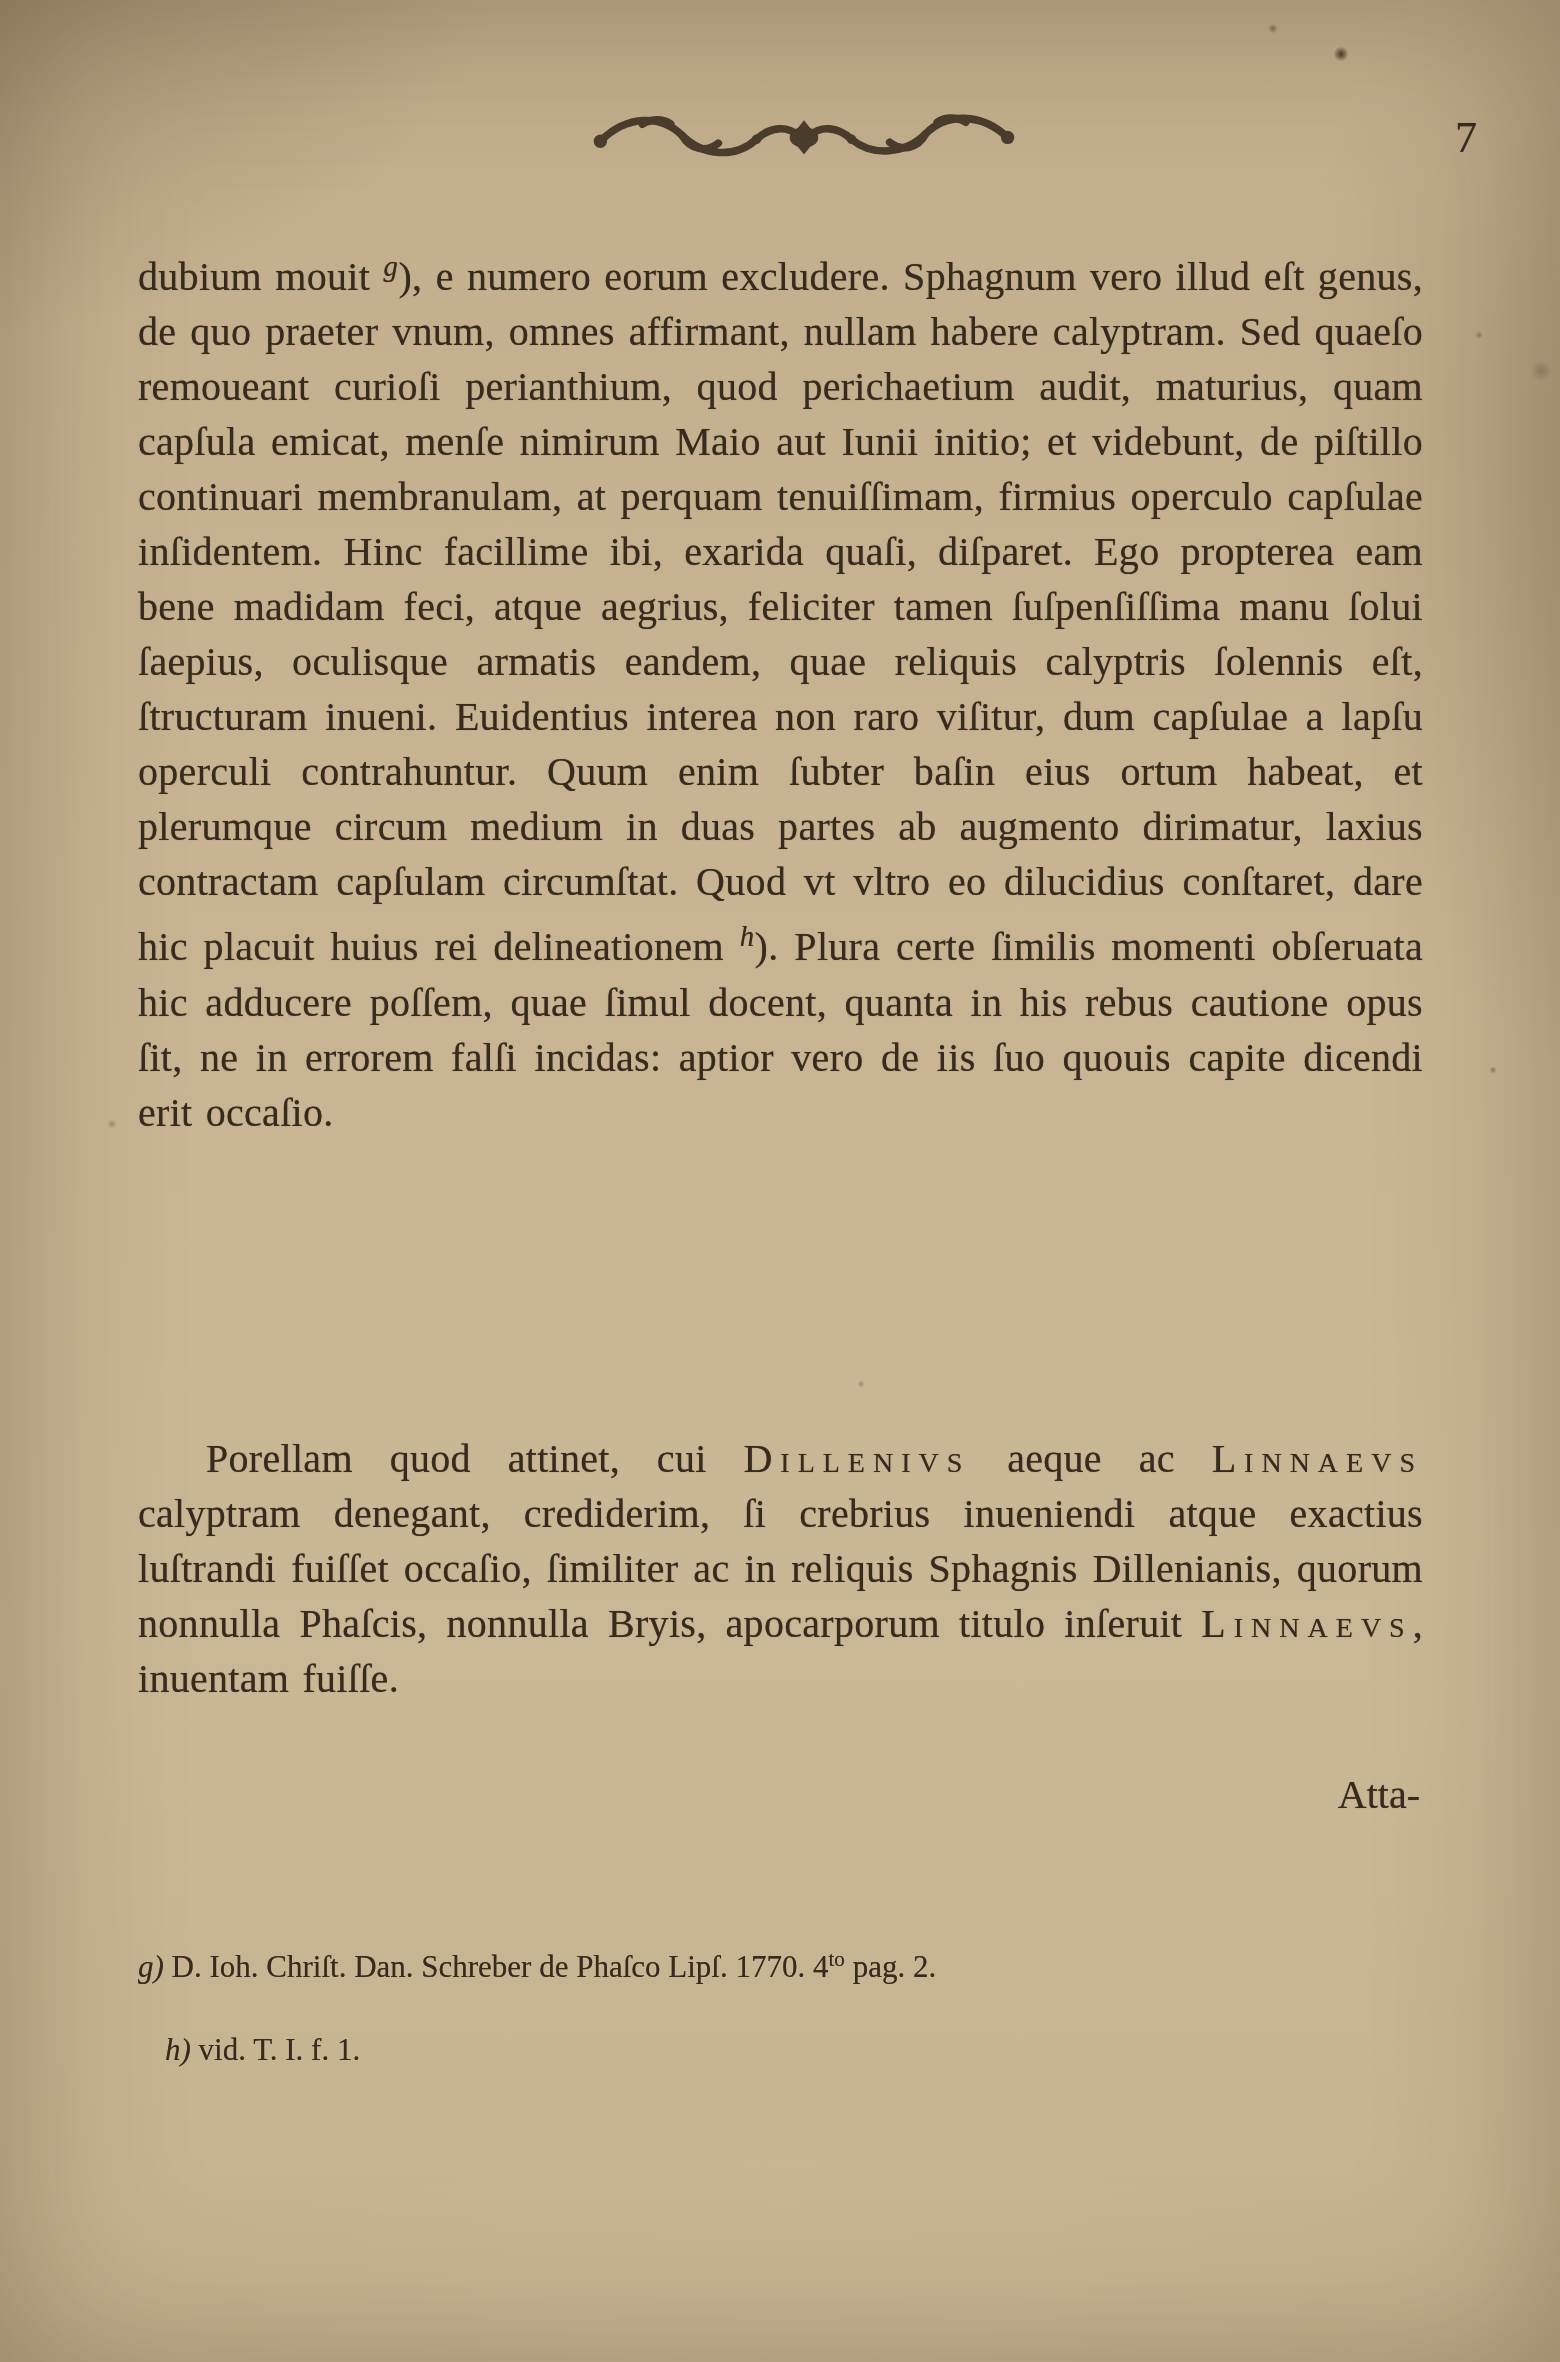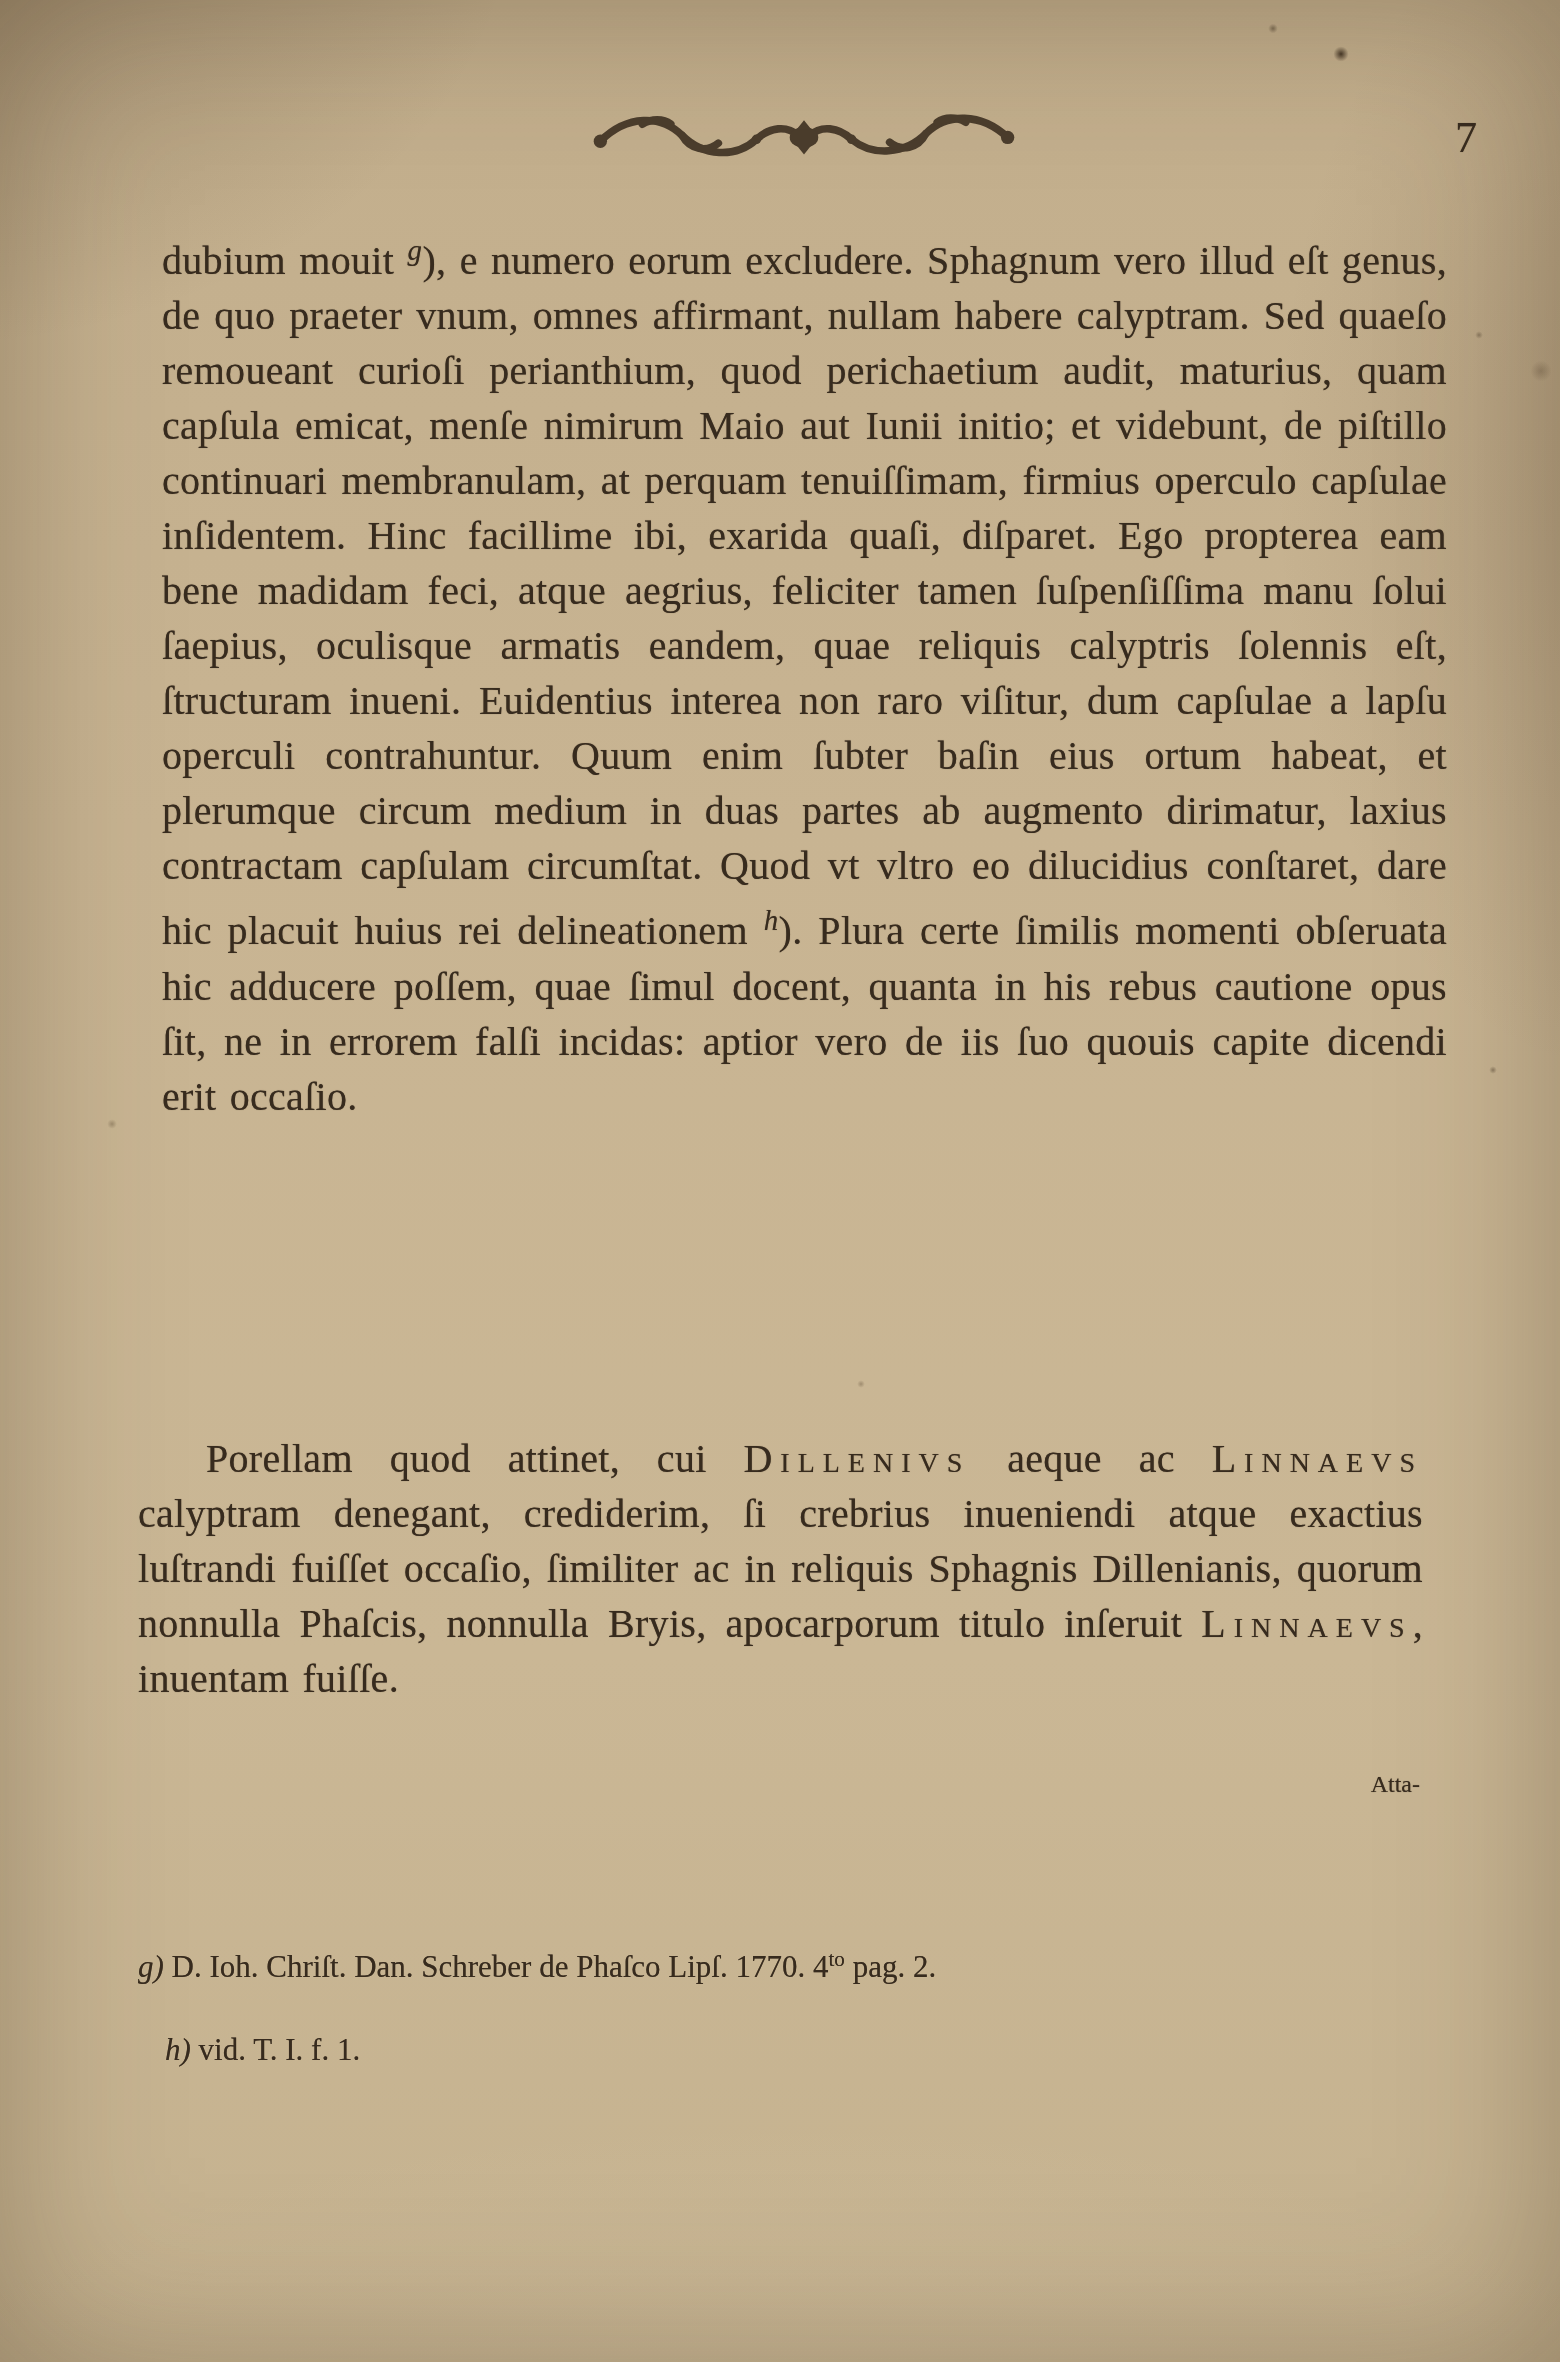--- a/index.html
+++ b/index.html
@@ -53,27 +53,27 @@
     height: 59px;
     opacity: 0.88;
   }
   .page-number {
     position: absolute;
     top: 112px;
     right: 84px;
     font-size: 44px;
     text-shadow: 0 0 0.8px rgba(55,42,28,0.65);
   }
-  .para1 { top: 183px; margin-left: 24px; }
+  .para1 { top: 199px; }
   .para2 { top: 1391px; text-indent: 68px; }
   .catchword {
     position: absolute;
     top: 1771px;
     right: 141px;
-    font-size: 24px;
+    font-size: 40px;
     text-shadow: 0 0 0.8px rgba(55,42,28,0.65);
   }
   .footnote {
     position: absolute;
     left: 138px;
     width: 1285px;
     font-size: 31px;
     line-height: 48px;
     text-shadow: 0 0 0.6px rgba(55,42,28,0.6);
   }

